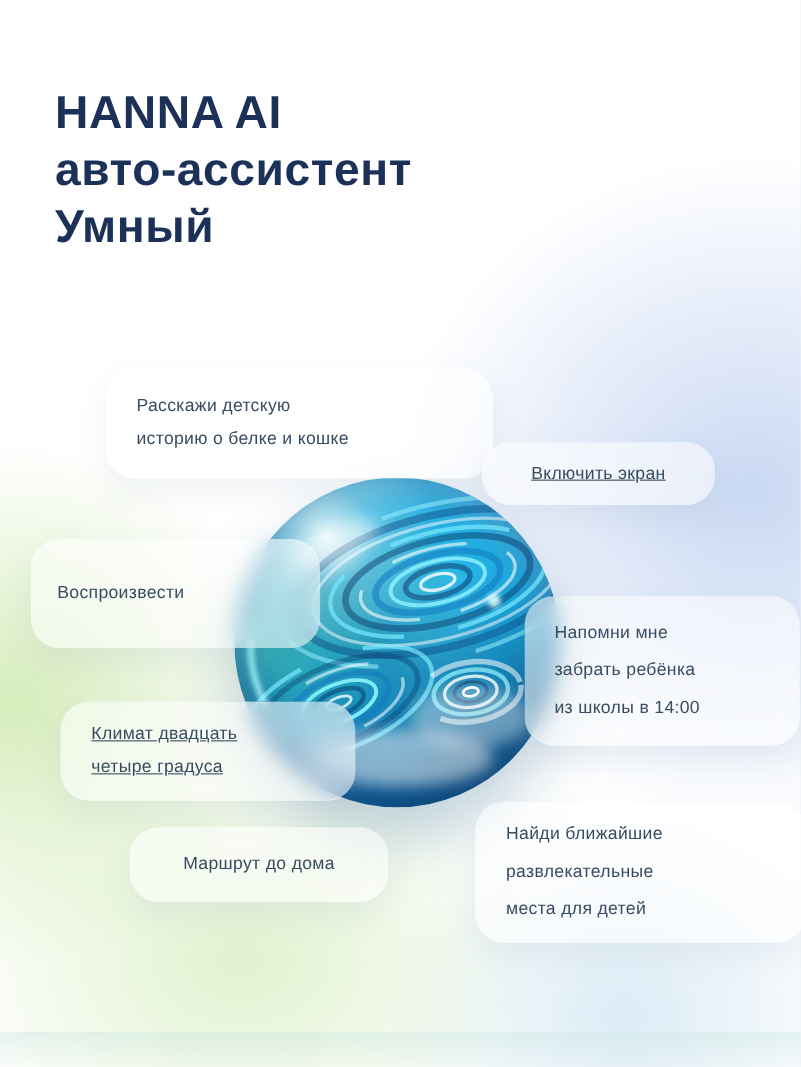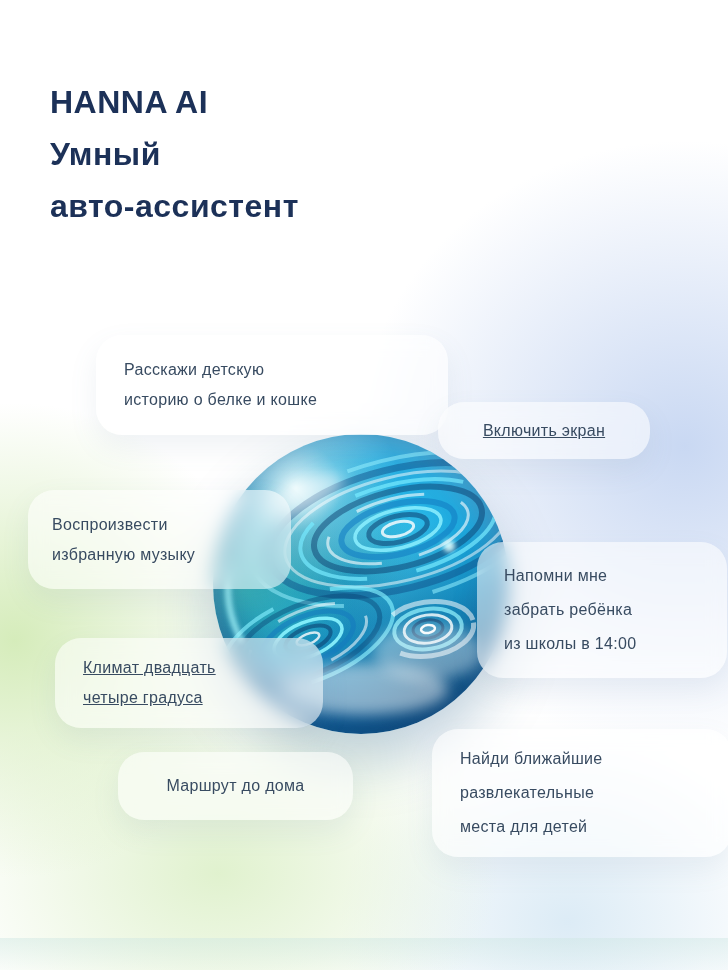--- a/index.html
+++ b/index.html
@@ -9,21 +9,21 @@
     background:
       radial-gradient(60% 42% at 94% 46%, rgba(198,214,242,0.95) 0%, rgba(198,214,242,0) 75%),
       radial-gradient(48% 34% at 2% 66%, rgba(211,235,183,0.95) 0%, rgba(211,235,183,0) 72%),
       radial-gradient(55% 30% at 30% 90%, rgba(221,240,201,0.9) 0%, rgba(221,240,201,0) 70%),
       radial-gradient(45% 28% at 78% 95%, rgba(214,232,244,0.85) 0%, rgba(214,232,244,0) 70%),
       linear-gradient(#ffffff,#ffffff);
   }
   
   .title {
     position:absolute; left:50px; top:76px; z-index:4;
-    color:#1c3158; font-weight:bold; font-size:32px; line-height:52px; letter-spacing:0.5px;
+    color:#1c3158; font-weight:bold; font-size:42px; line-height:52px; letter-spacing:0.5px;
   }
   .title span { display:block; }
   
   .orb {
     position:absolute; left:213px; top:434px; width:296px; height:300px;
     border-radius:50%; overflow:hidden; z-index:1;
     background:
       radial-gradient(circle at 28% 18%, rgba(240,255,255,0.95) 0%, rgba(170,242,255,0.45) 14%, rgba(255,255,255,0) 32%),
       radial-gradient(circle at 10% 52%, rgba(80,215,185,0.55) 0%, rgba(80,215,185,0) 36%),
       radial-gradient(circle at 30% 36%, rgba(10,80,100,0.45) 0%, rgba(10,80,100,0) 40%),
@@ -62,22 +62,22 @@
     background:linear-gradient(rgba(205,230,226,0.45), rgba(235,246,242,0.15));
   }
 </style>
 </head>
 <body>
 
 <div class="stage">
 
   <div class="title">
     <span>HANNA AI</span>
+    <span>авто-ассистент</span>
     <span>Умный</span>
-    <span>авто-ассистент</span>
   </div>
 
   <div class="orb">
     <svg viewBox="0 0 296 300" xmlns="http://www.w3.org/2000/svg">
       <defs>
         <filter id="b6" x="-60%" y="-60%" width="220%" height="220%">
             <feGaussianBlur stdDeviation="7"></feGaussianBlur>
           </filter>
         <filter id="b3" x="-60%" y="-60%" width="220%" height="220%">
             <feGaussianBlur stdDeviation="2.5"></feGaussianBlur>
@@ -123,21 +123,20 @@
     <span class="ln">Расскажи детскую</span>
     <span class="ln">историю о белке и кошке</span>
   </div>
 
   <div class="bubble b2">
     <span class="ln">Включить экран</span>
   </div>
 
   <div class="bubble b3 lh2">
     <span class="ln">Воспроизвести</span>
-    <span class="ln">избранную музыку</span>
   </div>
 
   <div class="bubble b4 lh3">
     <span class="ln">Напомни мне</span>
     <span class="ln">забрать ребёнка</span>
     <span class="ln">из школы в 14:00</span>
   </div>
 
   <div class="bubble b5 lh2">
     <span class="ln">Климат двадцать</span>

